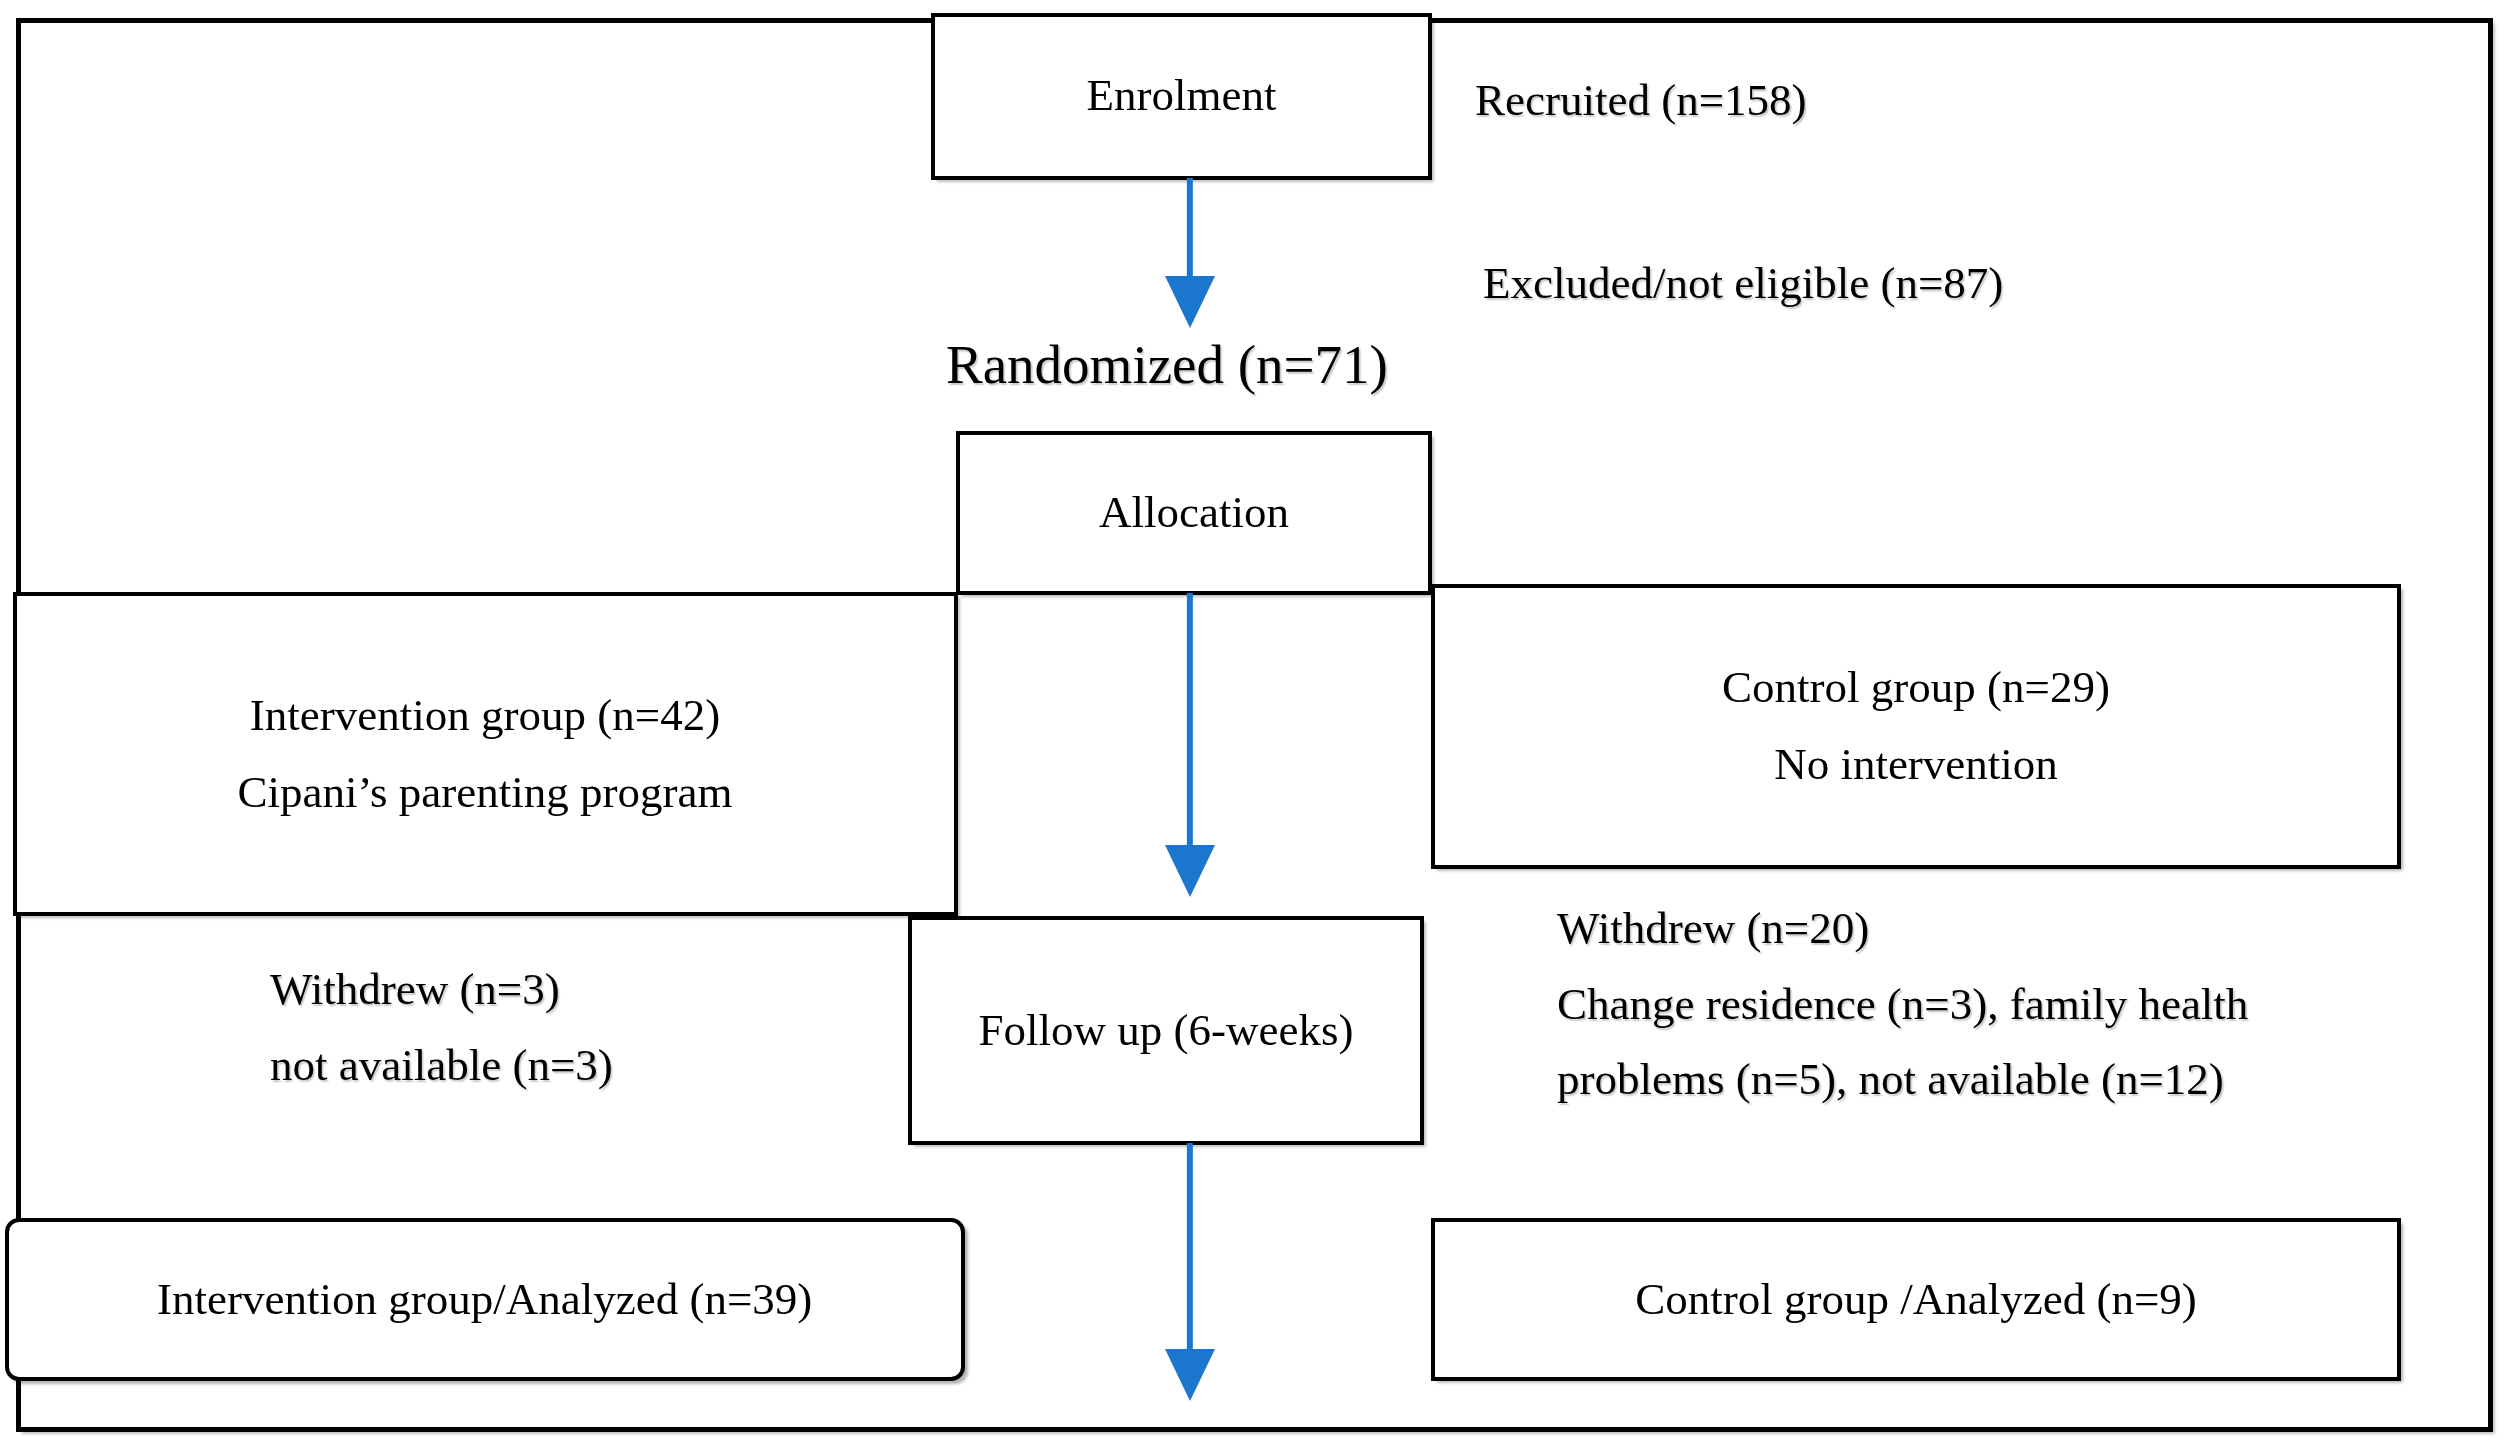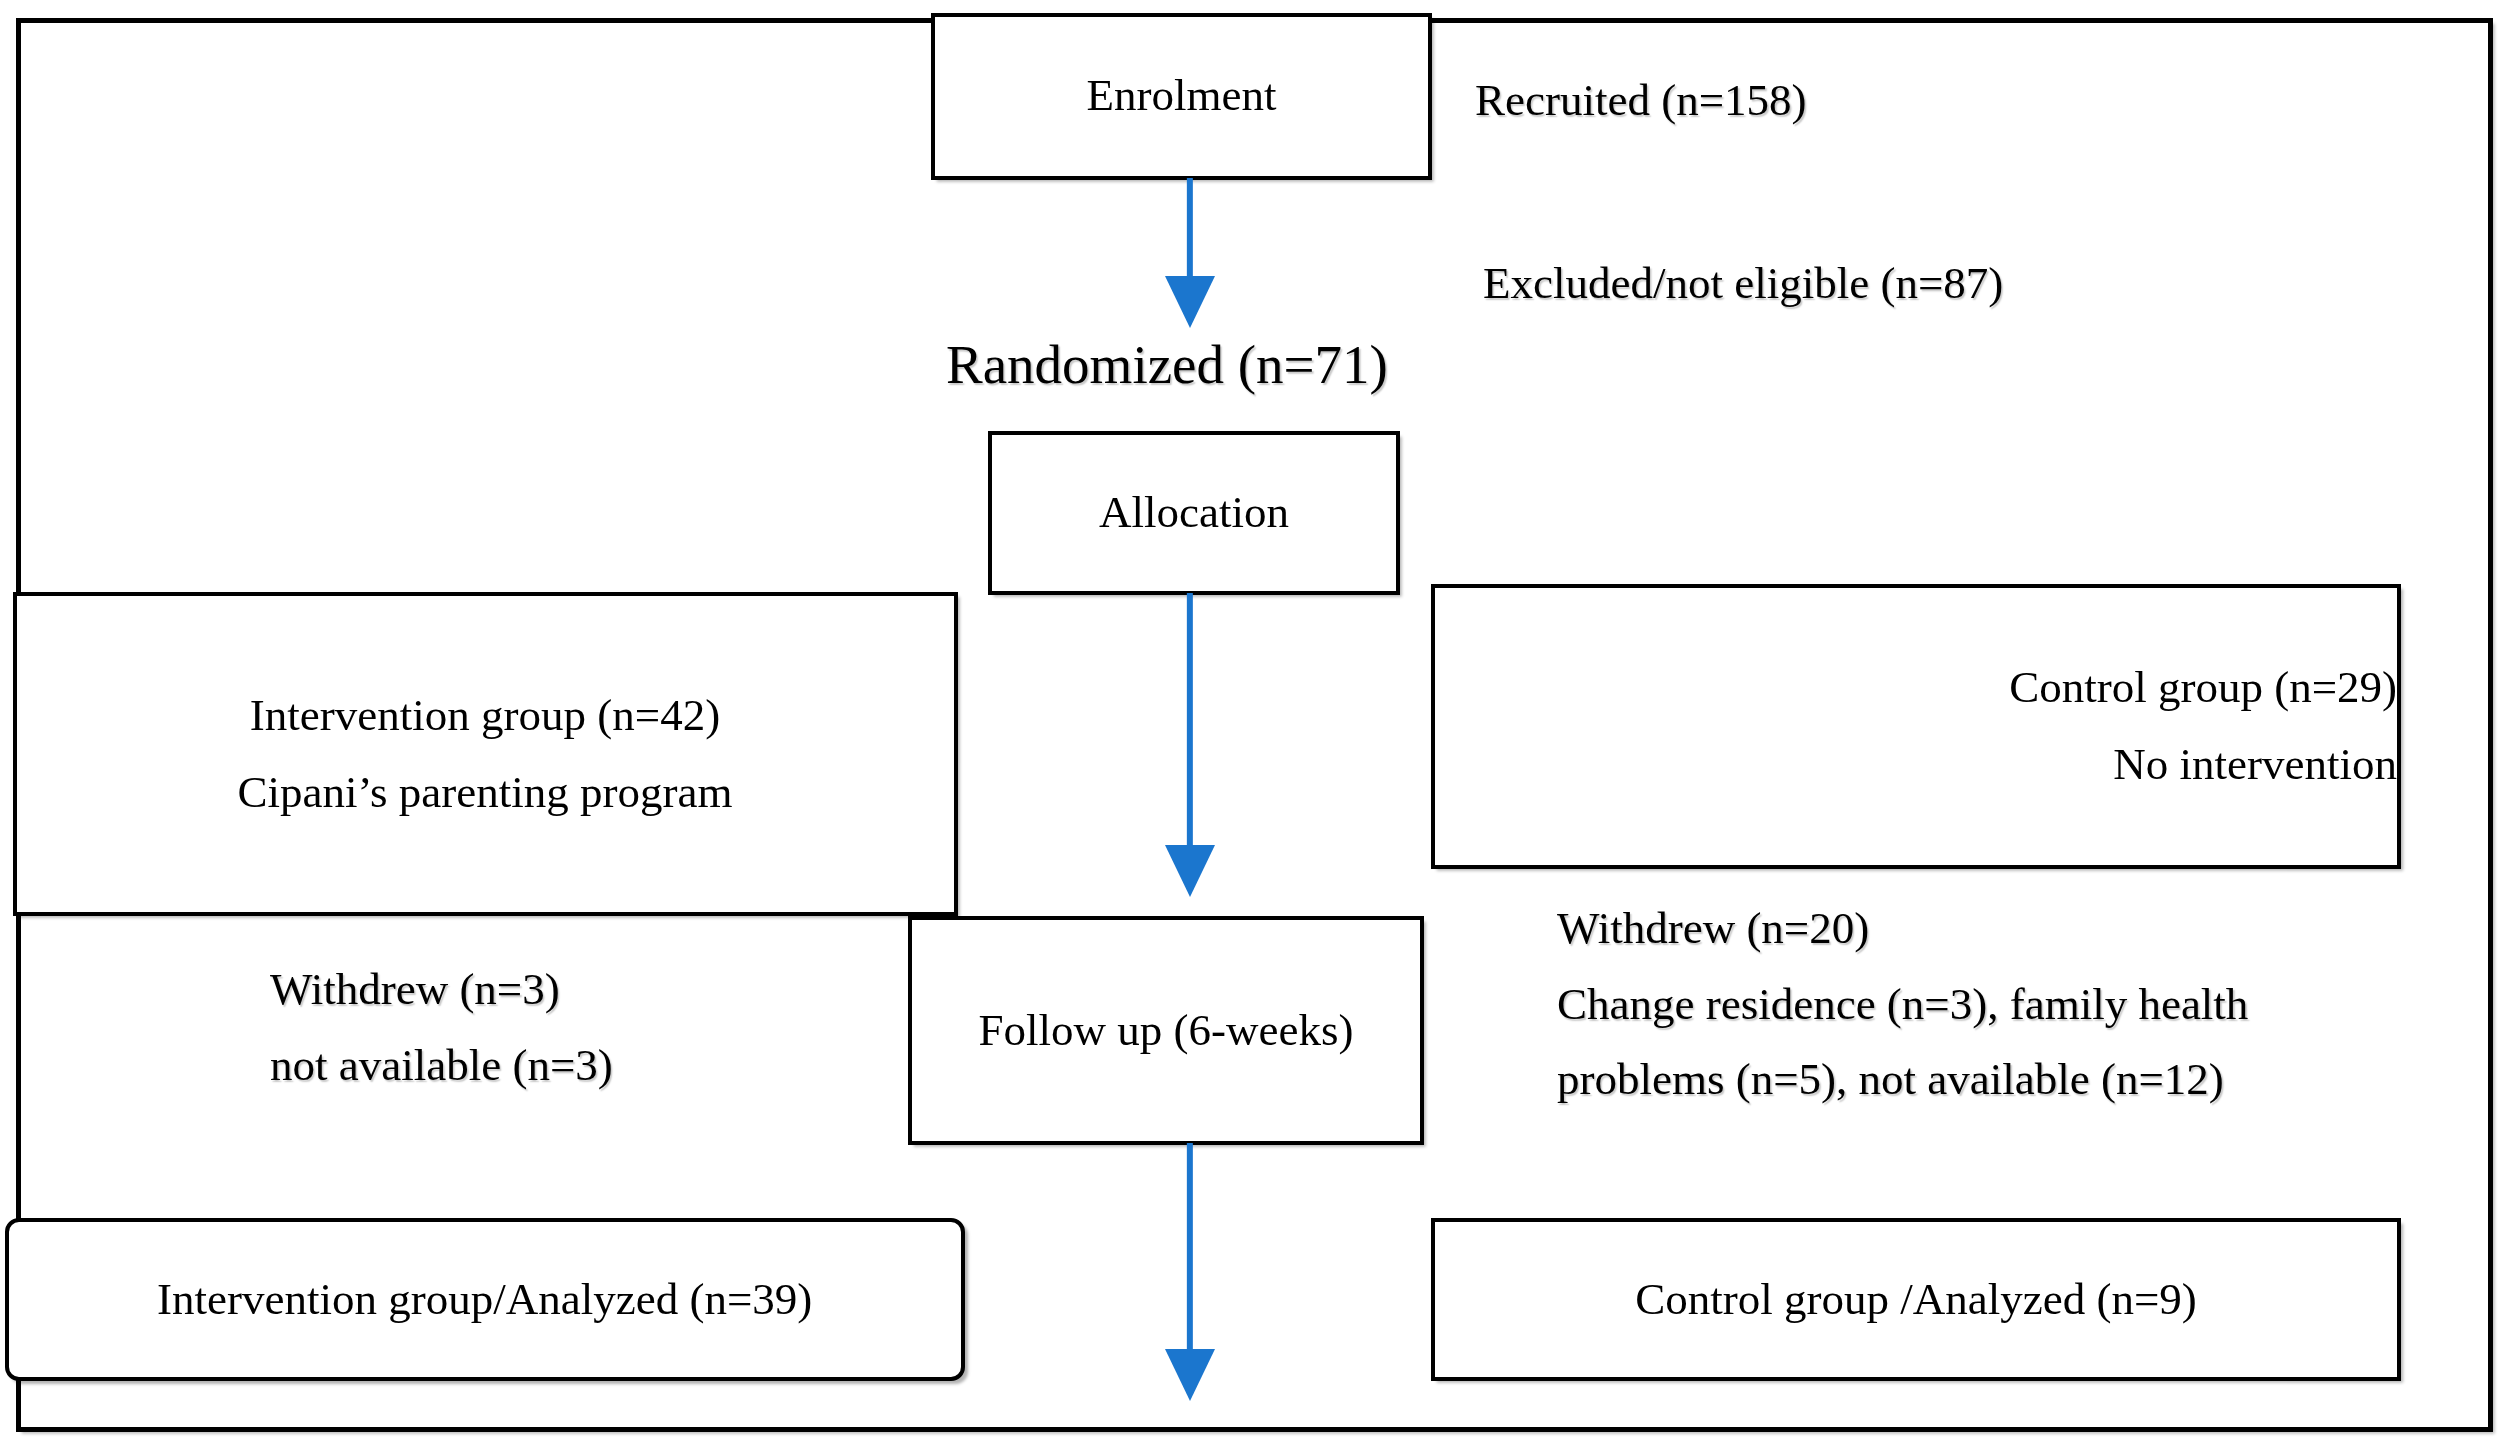--- a/index.html
+++ b/index.html
@@ -92,29 +92,29 @@
     transform: translateX(-50%);
     width: 0;
     height: 0;
     border-left: 25px solid transparent;
     border-right: 25px solid transparent;
     border-top: 52px solid #1B76CE;
   }
 
   
   #box-enrolment     { left: 931px; top: 12.5px;   width: 501px;  height: 167px; font-size: 45px; }
-  #box-allocation    { left: 956px; top: 431px;  width: 412px;  height: 164px; font-size: 45px; margin-left: 32px; }
+  #box-allocation    { left: 956px; top: 431px;  width: 476px;  height: 164px; font-size: 45px; }
   #box-intervention  { left: 12.5px;   top: 592px;  width: 945px; height: 324px; font-size: 45px; }
   #box-control       { left: 1431px; top: 584px;  width: 970px; height: 285px; font-size: 45px; }
   #box-followup      { left: 908px; top: 916px; width: 516px;  height: 229px; font-size: 45px; }
   #box-analyzed-int  { left: 4.7px;    top: 1218px; width: 960px; height: 163px; font-size: 45px; border-radius: 14px; }
   #box-analyzed-ctl  { left: 1431px; top: 1218px; width: 970px; height: 163px; font-size: 45px; }
 
   #box-intervention .line { margin: 12.5px 0; }
-  #box-control .line      { margin: 12.5px 0; text-align: right; }
+  #box-control .line      { margin: 12.5px 0; }
 
   #txt-recruited     { left: 1475px; top: 75px;   font-size: 45px; }
   #txt-excluded      { left: 1483px; top: 258px;  font-size: 45px; }
   #txt-randomized    { left: 946px; top: 333px;  font-size: 55px; }
   #txt-withdrew-left { left: 270px;  top: 963px; font-size: 45px; }
   #txt-right-block   { left: 1557px; top: 902px; font-size: 45px; }
 
   #arrow-1 { left: 1165px; top: 178px;  width: 50px; height: 150px; }
   #arrow-1 .shaft { height: 99px; }
   #arrow-2 { left: 1165px; top: 593px;  width: 50px; height: 304px; }

